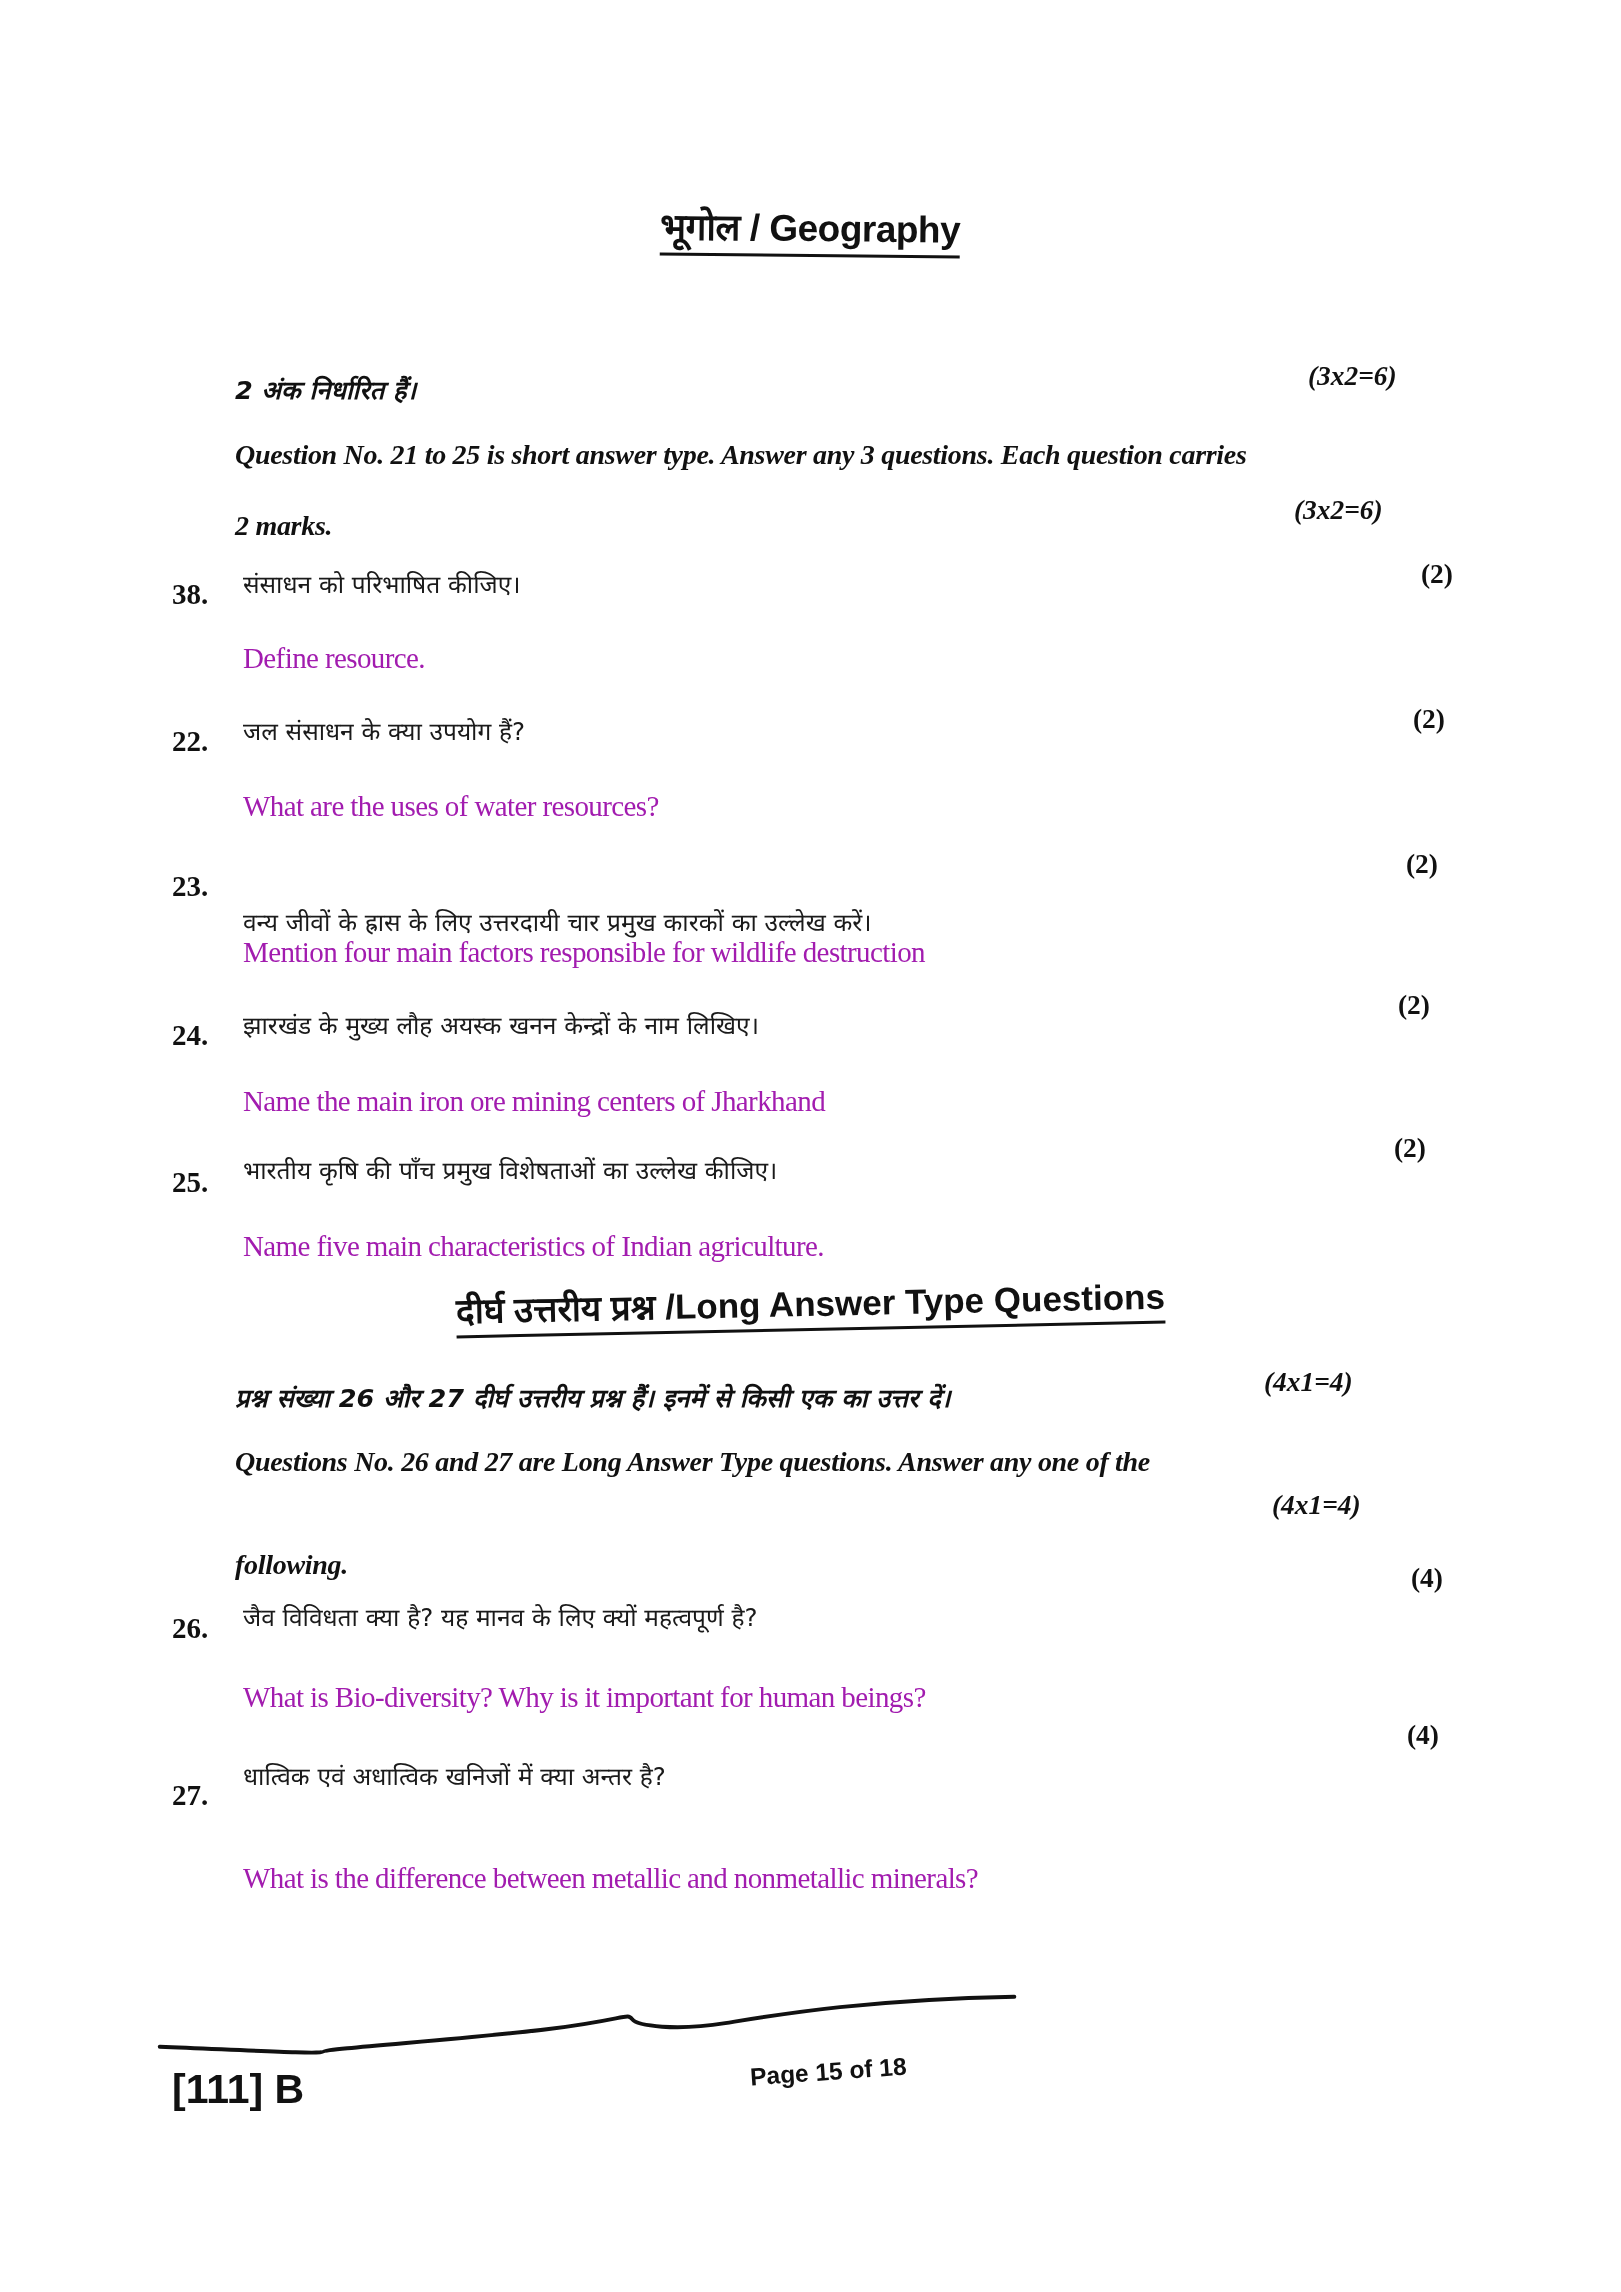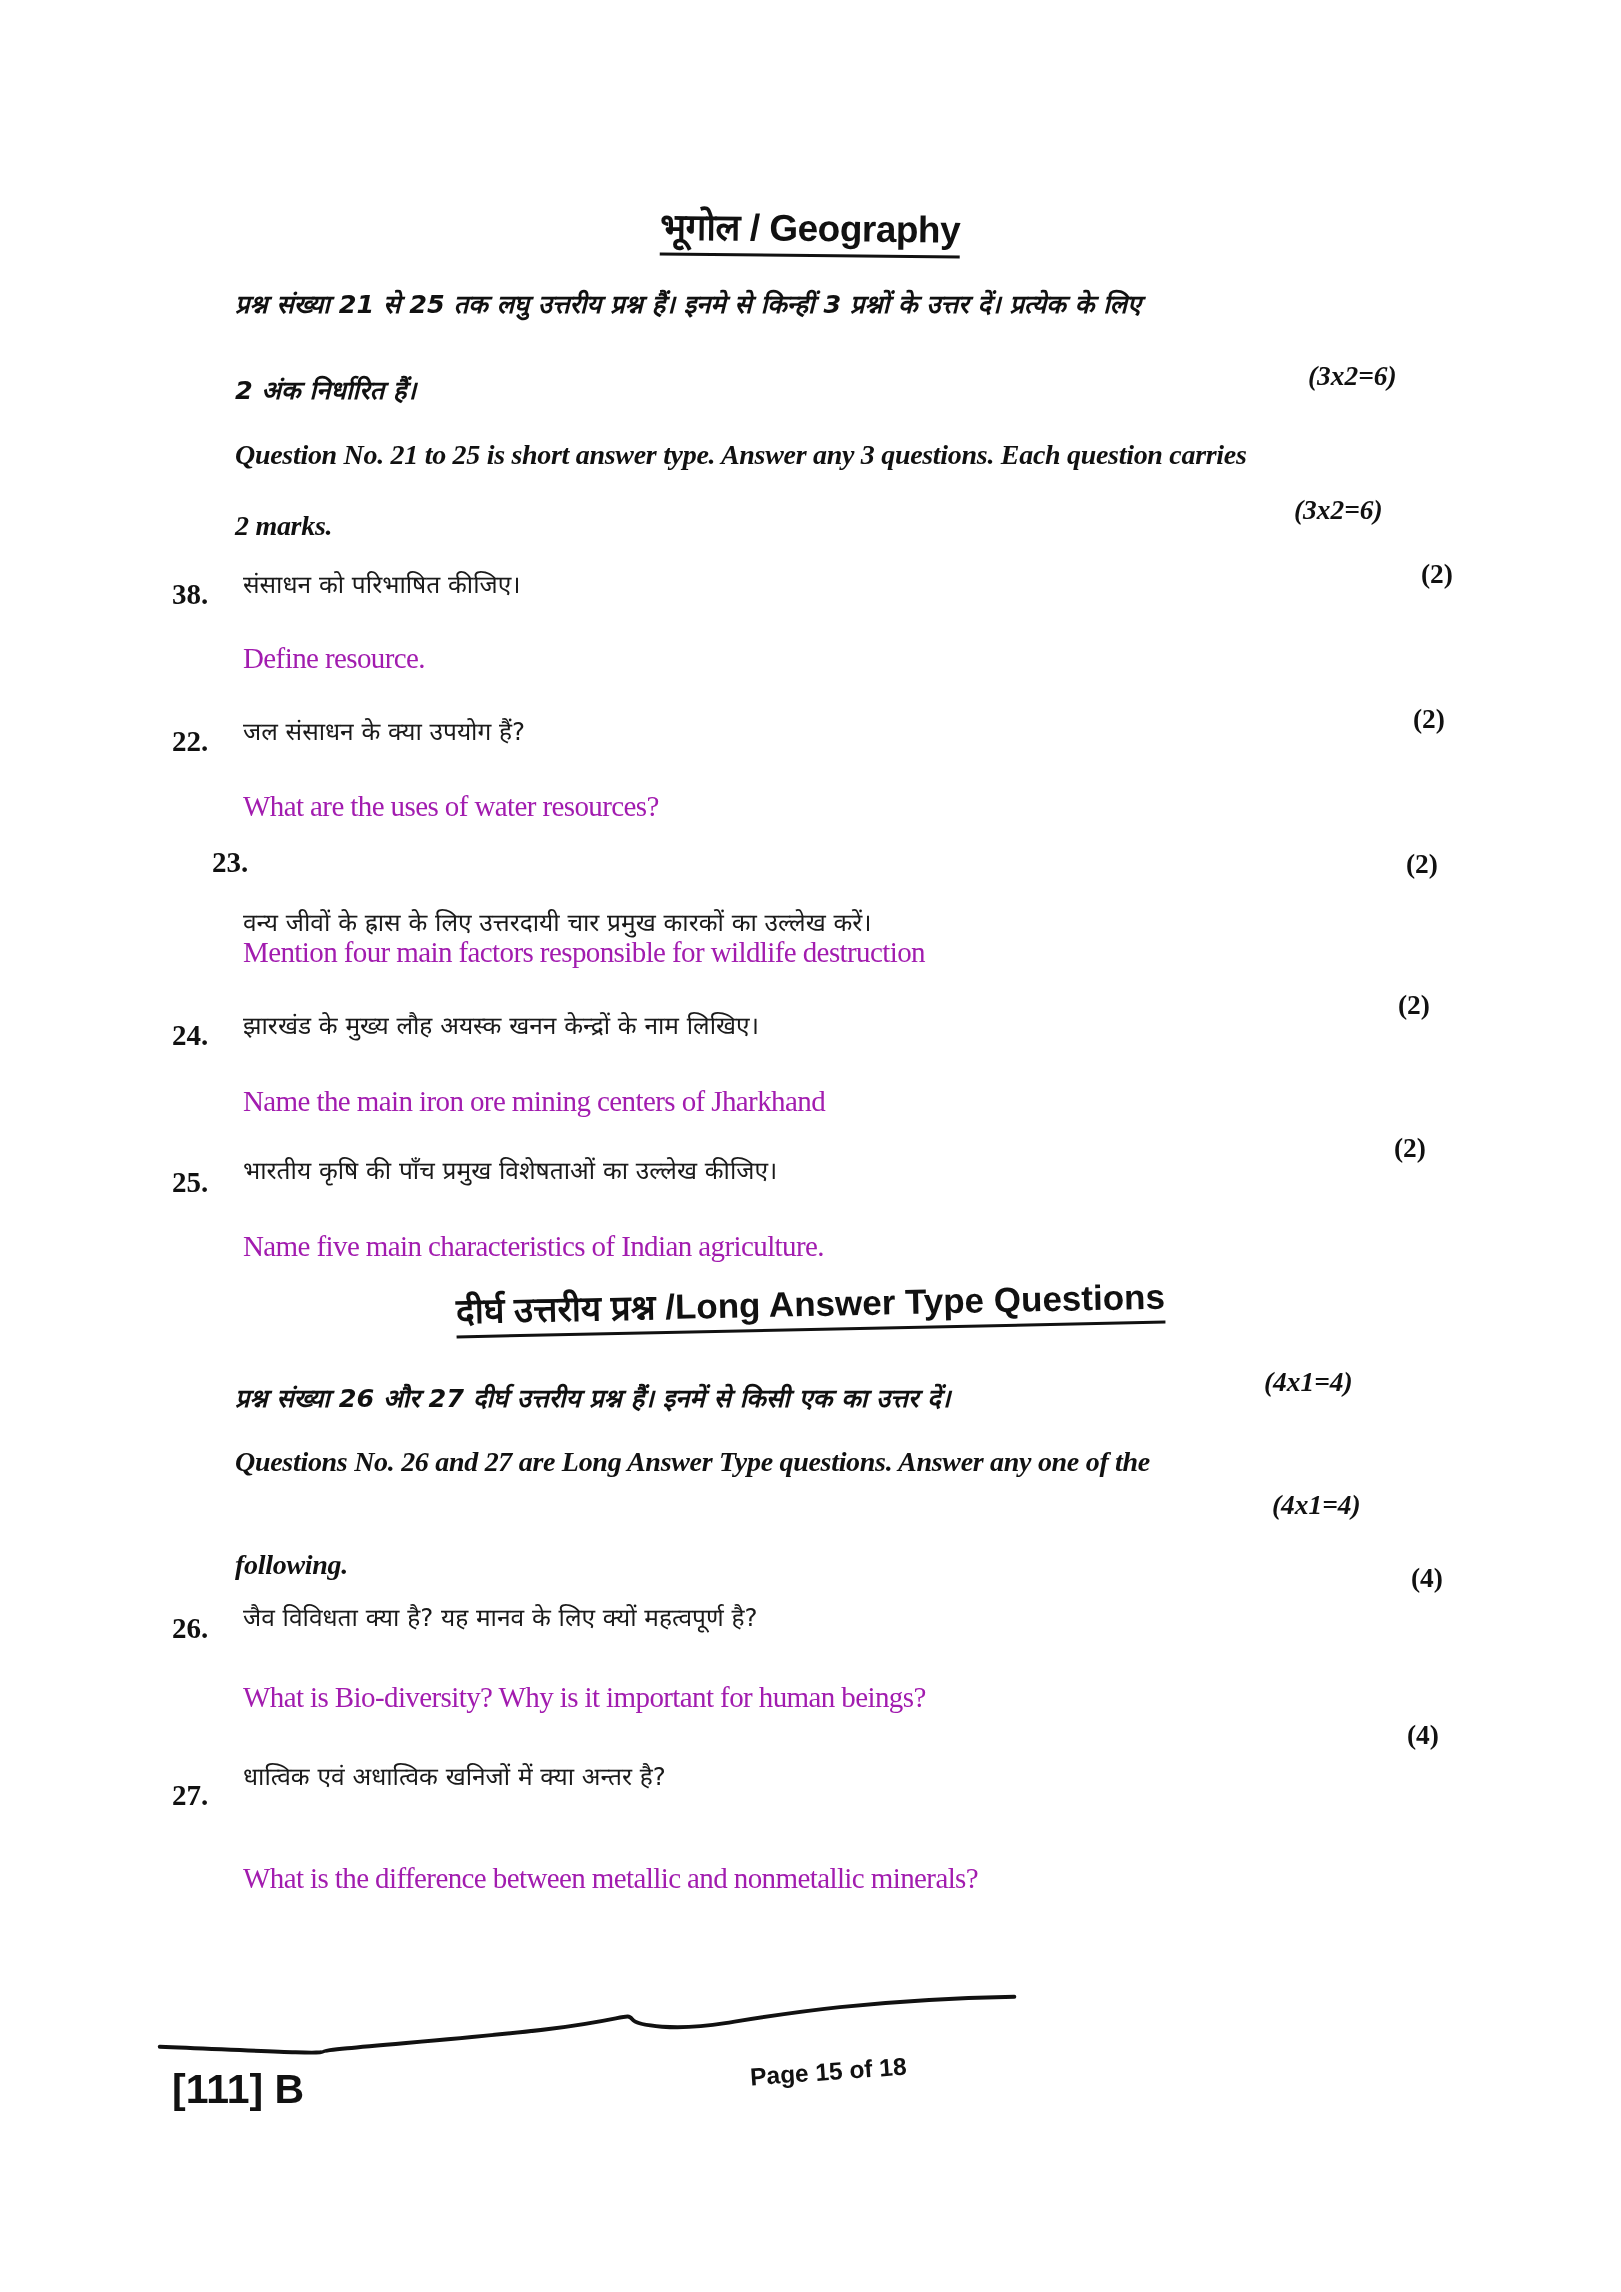--- a/index.html
+++ b/index.html
@@ -41,21 +41,20 @@
   </style>
 </head>
 <body>
 
 <div class="page">
 
   <div class="abs title">
     <span class="t">भूगोल / Geography</span>
   </div>
 
-  <div class="abs instr-hi" style="left:235px; top:286px;">प्रश्न संख्या 21 से 25 तक लघु उत्तरीय प्रश्न हैं। इनमे से किन्हीं 3 प्रश्नों के उत्तर दें। प्रत्येक के लिए</div>
   <div class="abs instr-hi" style="left:235px; top:372px;">2 अंक निर्धारित हैं।</div>
   <div class="abs marks-agg" style="left:1308px; top:361px;">(3x2=6)</div>
 
   <div class="abs instr" style="left:235px; top:439px;">Question No. 21 to 25 is short answer type. Answer any 3 questions. Each question carries</div>
   <div class="abs instr" style="left:235px; top:510px;">2 marks.</div>
   <div class="abs marks-agg" style="left:1294px; top:495px;">(3x2=6)</div>
 
   <div>
     <div class="abs qnum" style="top:578px;">38.</div>
     <div class="abs q-hi" style="top:567px;">संसाधन को परिभाषित कीजिए।</div>
@@ -64,21 +63,21 @@
   </div>
 
   <div>
     <div class="abs qnum" style="top:725px;">22.</div>
     <div class="abs q-hi" style="top:714px;">जल संसाधन के क्या उपयोग हैं?</div>
     <div class="abs q-en" style="top:790px;">What are the uses of water resources?</div>
     <div class="abs mark" style="left:1413px; top:704px;">(2)</div>
   </div>
 
   <div>
-    <div class="abs qnum" style="top:846px;margin-left:40px;">23.</div>
+    <div class="abs qnum" style="top:870px;">23.</div>
     <div class="abs q-hi" style="top:905px;">वन्य जीवों के ह्रास के लिए उत्तरदायी चार प्रमुख कारकों का उल्लेख करें।</div>
     <div class="abs q-en" style="top:936px;">Mention four main factors responsible for wildlife destruction</div>
     <div class="abs mark" style="left:1406px; top:849px;">(2)</div>
   </div>
 
   <div>
     <div class="abs qnum" style="top:1019px;">24.</div>
     <div class="abs q-hi" style="top:1008px;">झारखंड के मुख्य लौह अयस्क खनन केन्द्रों के नाम लिखिए।</div>
     <div class="abs q-en" style="top:1085px;">Name the main iron ore mining centers of Jharkhand</div>
     <div class="abs mark" style="left:1398px; top:990px;">(2)</div>

